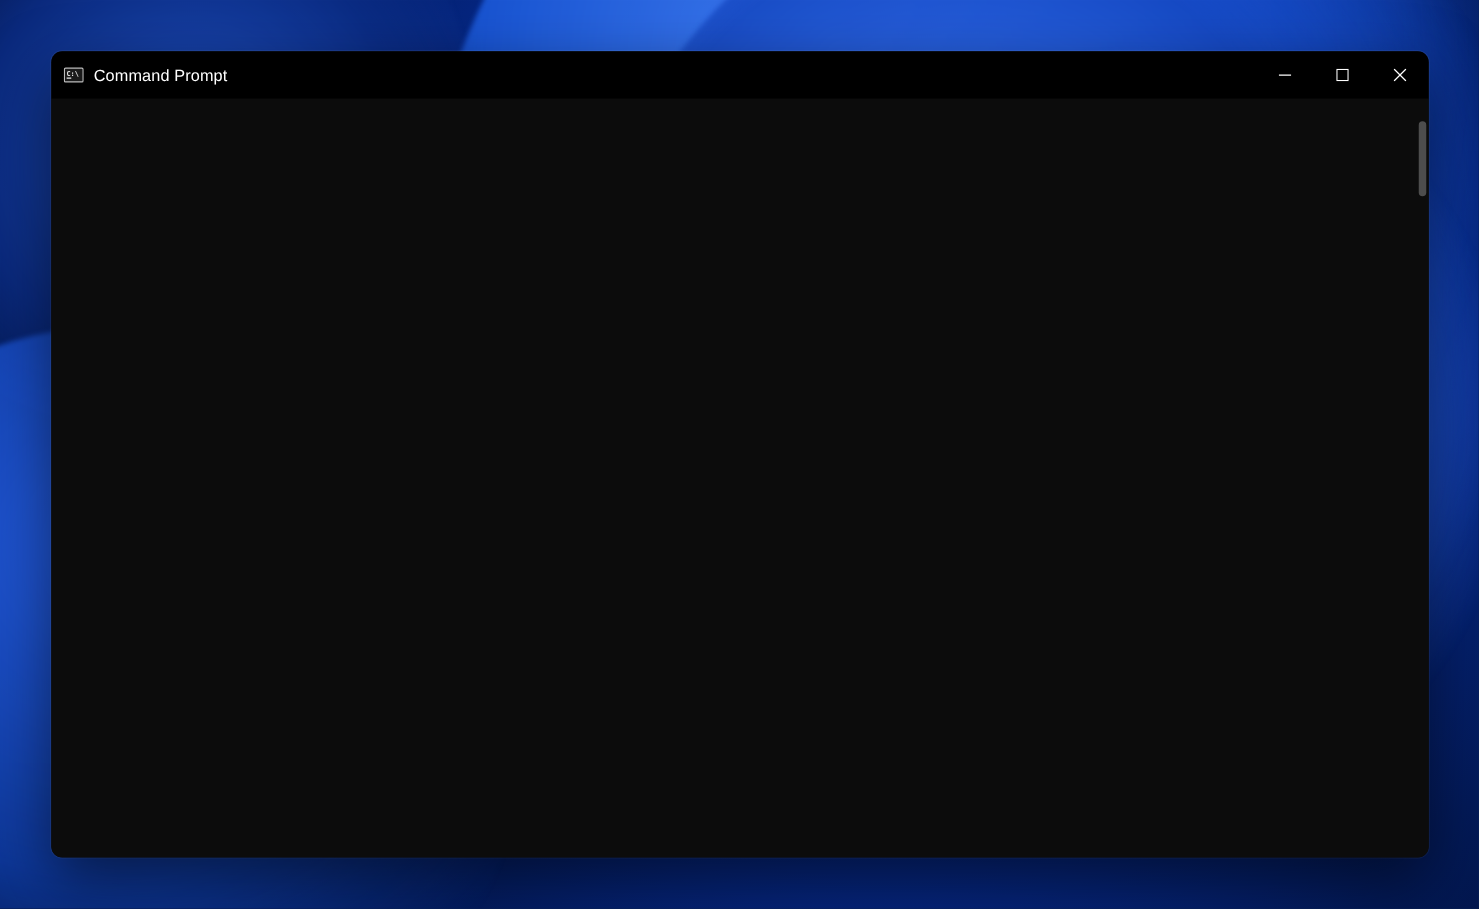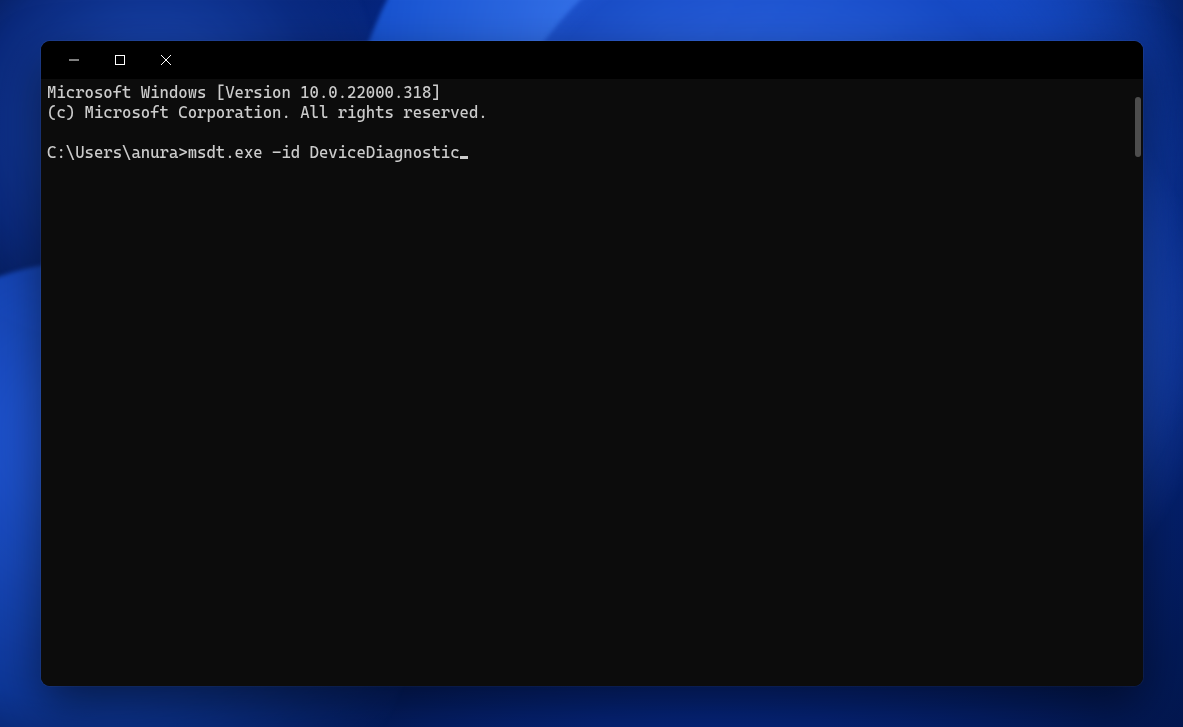--- a/index.html
+++ b/index.html
@@ -156,20 +156,30 @@
   <div class="petal p5"></div>
   <div class="petal p4"></div>
   <div class="petal p1"></div>
   <div class="petal p2"></div>
   <div class="petal p3"></div>
 </div>
 
 <div class="window">
 
   <div class="titlebar">
+    <div class="title-left">
+      <span class="cmd-icon-box">
+        <svg width="16" height="16" viewBox="0 0 16 16">
+          <rect x="0.5" y="2.5" width="15" height="11" rx="1" fill="#1a1a1a" stroke="#bcbcbc" stroke-width="1"></rect>
+          <text x="2.2" y="8.6" font-family="Consolas, monospace" font-size="5.5" fill="#e6e6e6" font-weight="600">C:\</text>
+          <line x1="2.3" y1="10.5" x2="6" y2="10.5" stroke="#e6e6e6" stroke-width="0.9"></line>
+        </svg>
+      </span>
+      <span class="title-text">Command Prompt</span>
+    </div>
     <div class="win-controls">
       <div class="win-btn">
         <svg width="10" height="10" viewBox="0 0 10 10">
             <line x1="0" y1="5" x2="10" y2="5" stroke="currentColor" stroke-width="1"></line>
           </svg>
       </div>
       <div class="win-btn">
         <svg width="10" height="10" viewBox="0 0 10 10">
             <rect x="0.5" y="0.5" width="9" height="9" fill="none" stroke="currentColor" stroke-width="1"></rect>
           </svg>
@@ -177,23 +187,19 @@
       <div class="win-btn close">
         <svg width="10" height="10" viewBox="0 0 10 10">
           <line x1="0" y1="0" x2="10" y2="10" stroke="currentColor" stroke-width="1"></line>
           <line x1="10" y1="0" x2="0" y2="10" stroke="currentColor" stroke-width="1"></line>
         </svg>
       </div>
     </div>
   </div>
 
   <div class="terminal">
-    <div class="term-content"><span>Microsoft Windows [Version 10.0.22000.318]</span>
-<span>(c) Microsoft Corporation. All rights reserved.</span>
-
-<span class="prompt-line"><span>C:\Users\anura&gt;</span><span>msdt.exe -id DeviceDiagnostic</span><span class="cursor"></span></span></div>
 
     <div class="scrollbar-track">
       <div class="scrollbar-thumb"></div>
     </div>
   </div>
 
 </div>
 
 </body></html>

